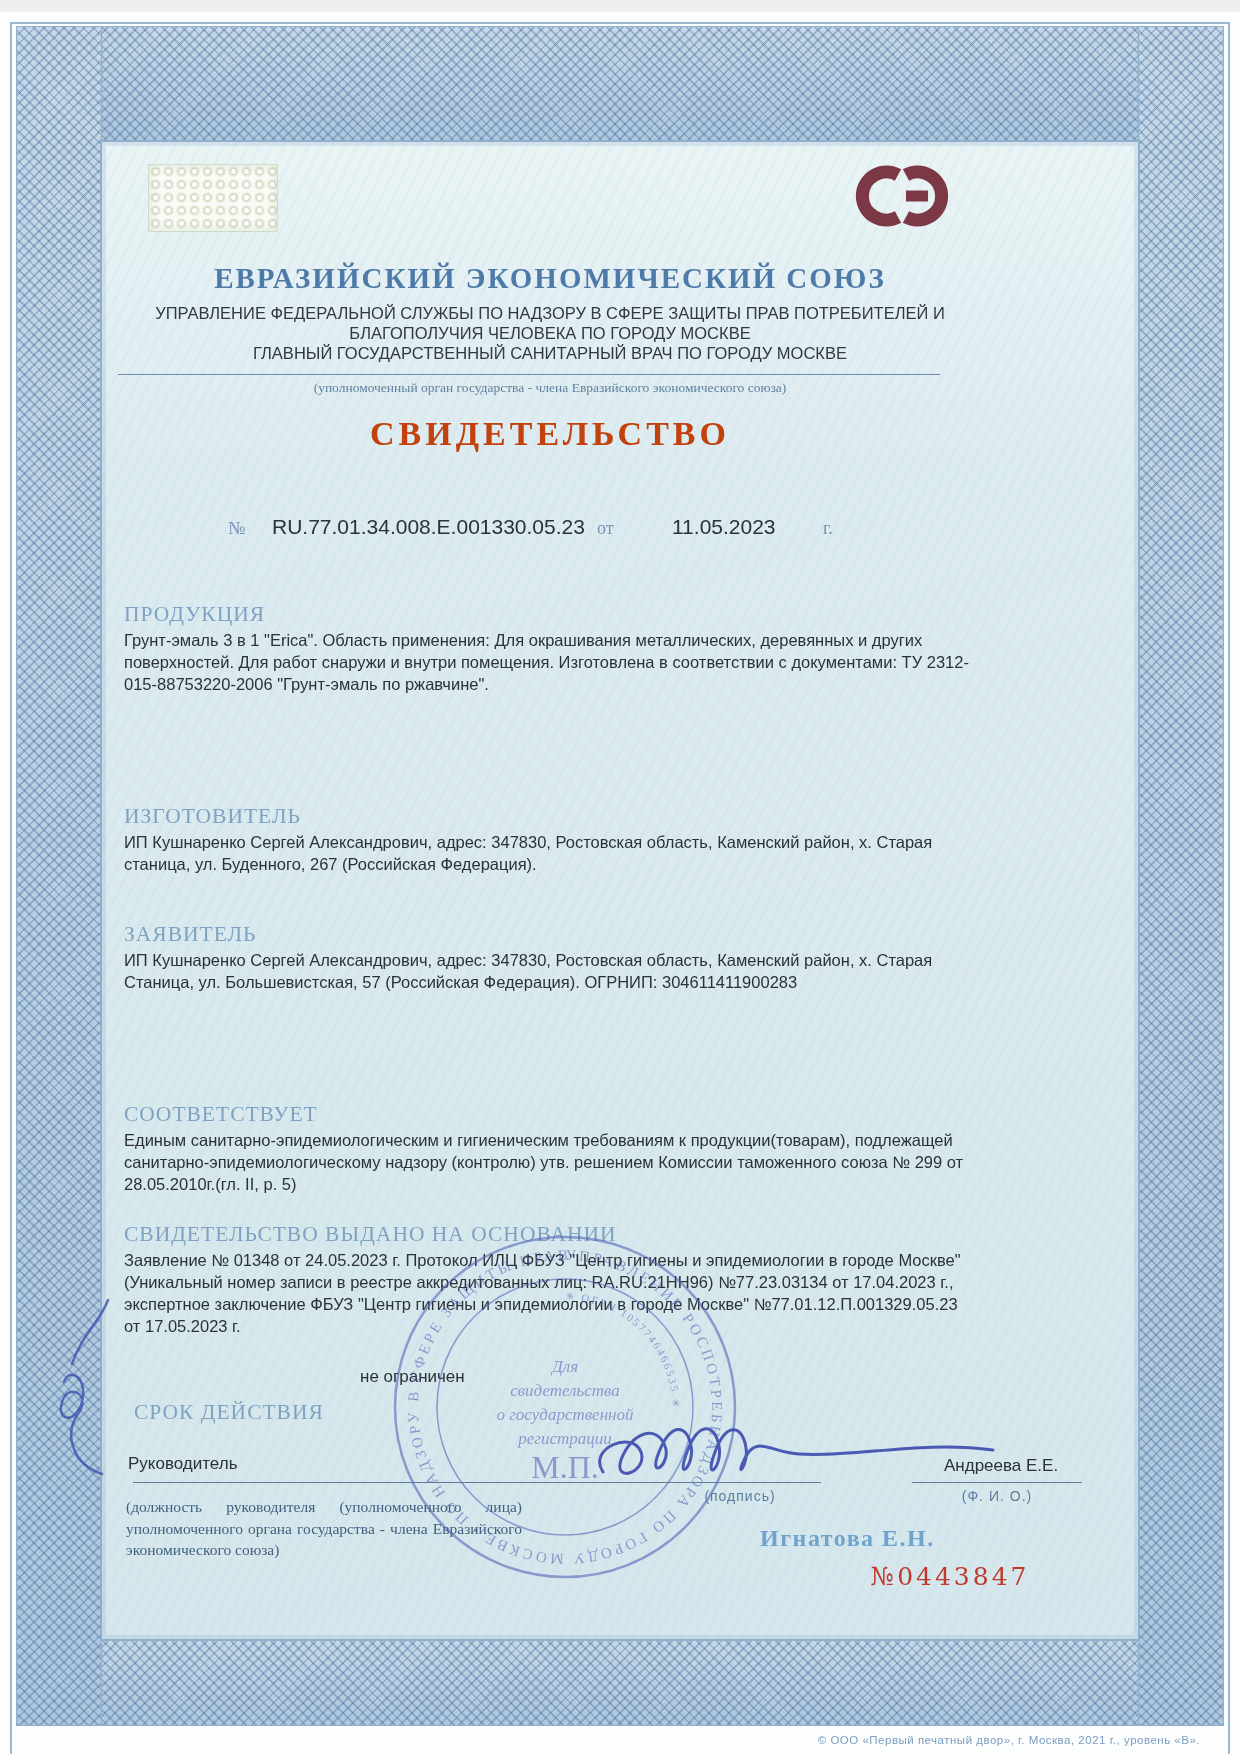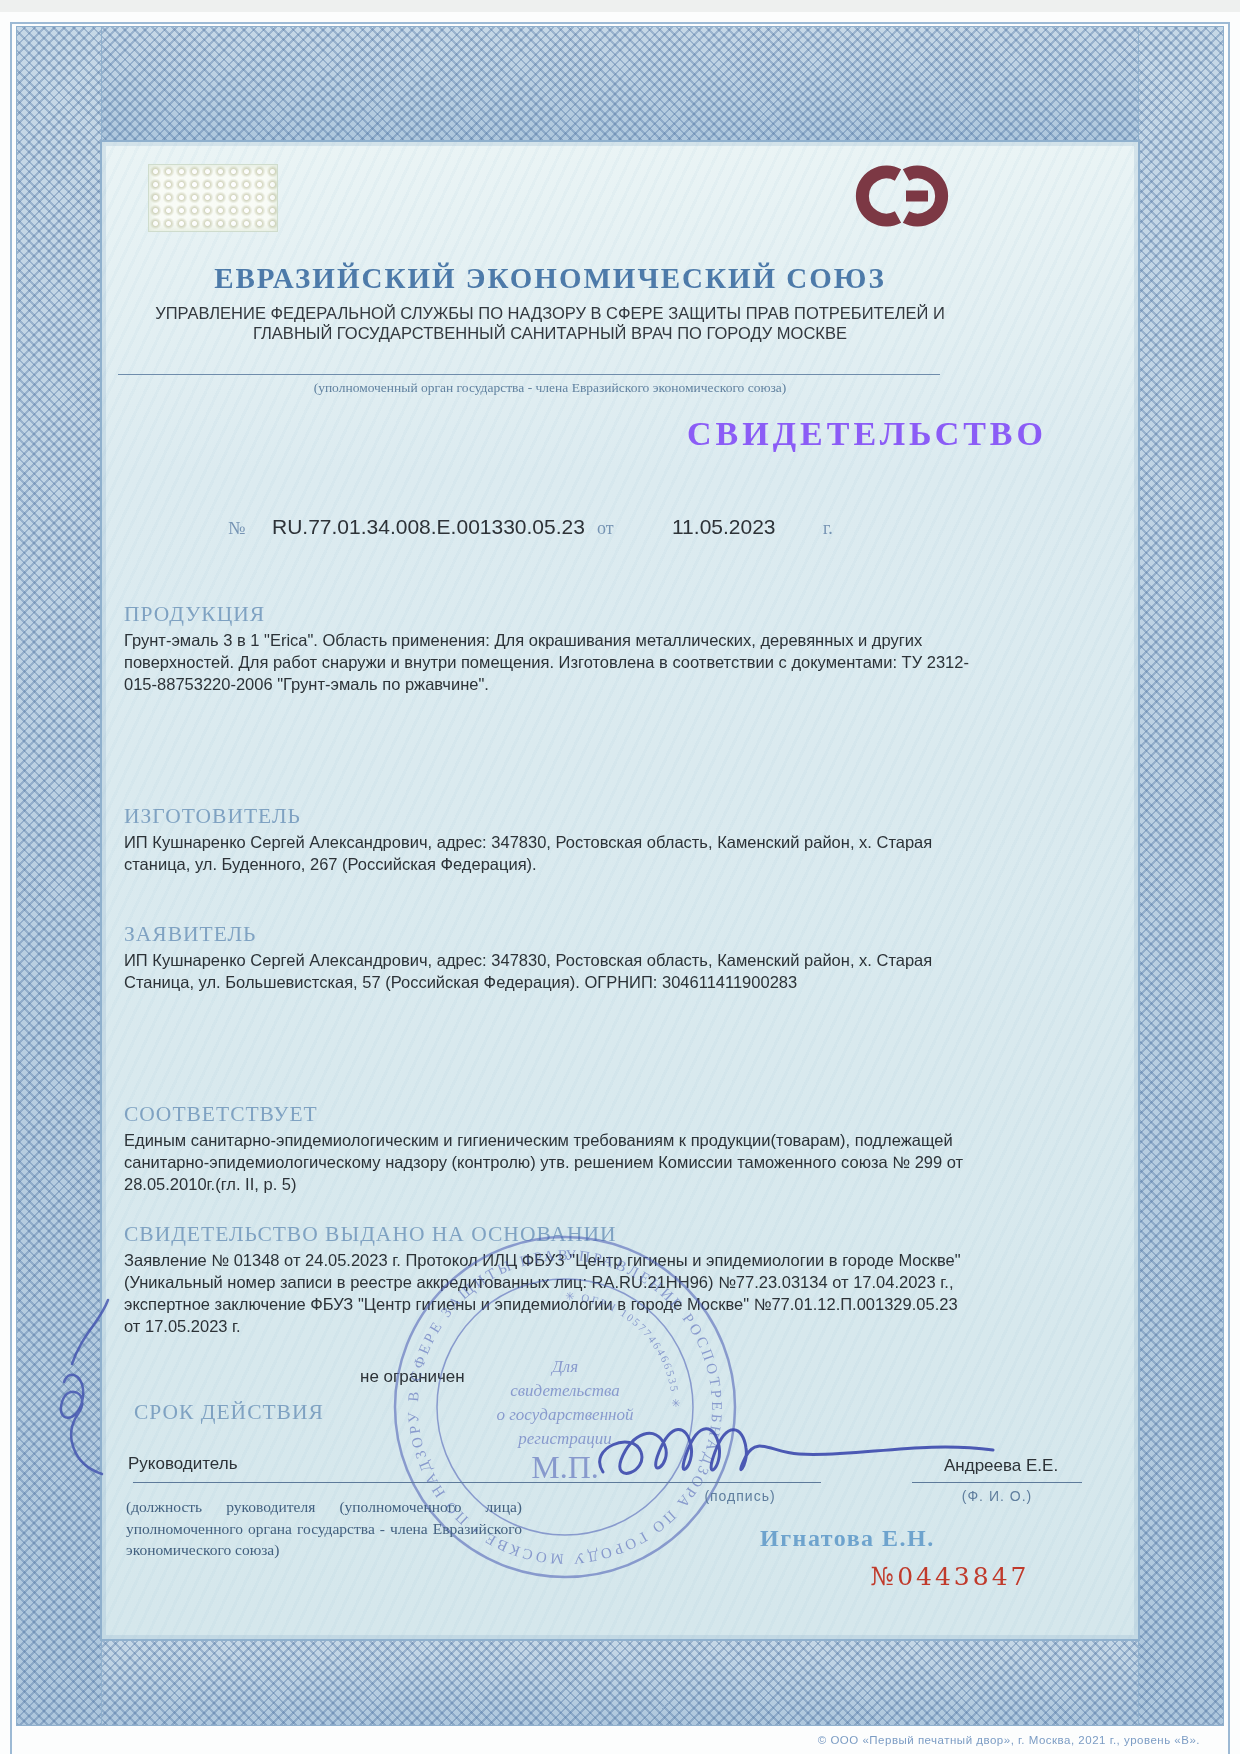--- a/index.html
+++ b/index.html
@@ -48,23 +48,23 @@
   .authority{
     left:100px; top:291px; width:900px; text-align:center;
     font-size:16.5px; line-height:20px; color:#33383e;
   }
   .head-rule{left:118px; top:362px; width:822px; height:0; border-top:1.5px solid #6f8cab;}
   .authority-note{
     left:100px; top:368px; width:900px; text-align:center;
     font-family:"Liberation Serif", serif; font-size:13.5px; color:#60819f;
   }
   .doc-title{
-    left:100px; top:403px; width:900px; text-align:right;
-    font-family:"Liberation Serif", serif; font-weight:bold;
-    font-size:34px; letter-spacing:4px; color:#8b5cf6;padding-left:47px;
+    left:100px; top:403px; width:900px; text-align:center;
+    font-family:"Liberation Serif", serif; font-weight:bold;
+    font-size:34px; letter-spacing:4px; color:#c2410c;
   }
   .doc-subtitle{
     left:100px; top:452px; width:900px; text-align:center;
     font-family:"Liberation Serif", serif; font-weight:bold;
     font-size:27px; letter-spacing:2px; color:#6a90b5;
   }
   .num-label{font-family:"Liberation Serif", serif; font-size:18px; color:#7593b3;}
   .num-value{font-size:21px; color:#2d3237;}
   
   .sec-head{
@@ -119,20 +119,21 @@
     <g fill="none" stroke="#7c3844" stroke-width="13">
       <path d="M 46 15 A 24 24 0 1 0 46 57"></path>
       <path d="M 54 15 A 24 24 0 1 1 54 57"></path>
       <line x1="54" y1="36" x2="76" y2="36" stroke-width="11"></line>
     </g>
   </svg>
 
   <div class="abs union-title">ЕВРАЗИЙСКИЙ ЭКОНОМИЧЕСКИЙ СОЮЗ</div>
   <div class="abs authority">
     <div>УПРАВЛЕНИЕ ФЕДЕРАЛЬНОЙ СЛУЖБЫ ПО НАДЗОРУ В СФЕРЕ ЗАЩИТЫ ПРАВ ПОТРЕБИТЕЛЕЙ И</div>
+    <div>БЛАГОПОЛУЧИЯ ЧЕЛОВЕКА ПО ГОРОДУ МОСКВЕ</div>
     <div>ГЛАВНЫЙ ГОСУДАРСТВЕННЫЙ САНИТАРНЫЙ ВРАЧ ПО ГОРОДУ МОСКВЕ</div>
   </div>
   <div class="abs head-rule"></div>
   <div class="abs authority-note">(уполномоченный орган государства - члена Евразийского экономического союза)</div>
 
   <div class="abs doc-title">СВИДЕТЕЛЬСТВО</div>
 
   <span class="abs num-label" style="left:228px; top:506px;">№</span>
   <span class="abs num-value" style="left:272px; top:503px;">RU.77.01.34.008.E.001330.05.23</span>
   <span class="abs num-label" style="left:597px; top:506px;font-family:Liberation Serif, serif;">от</span>

